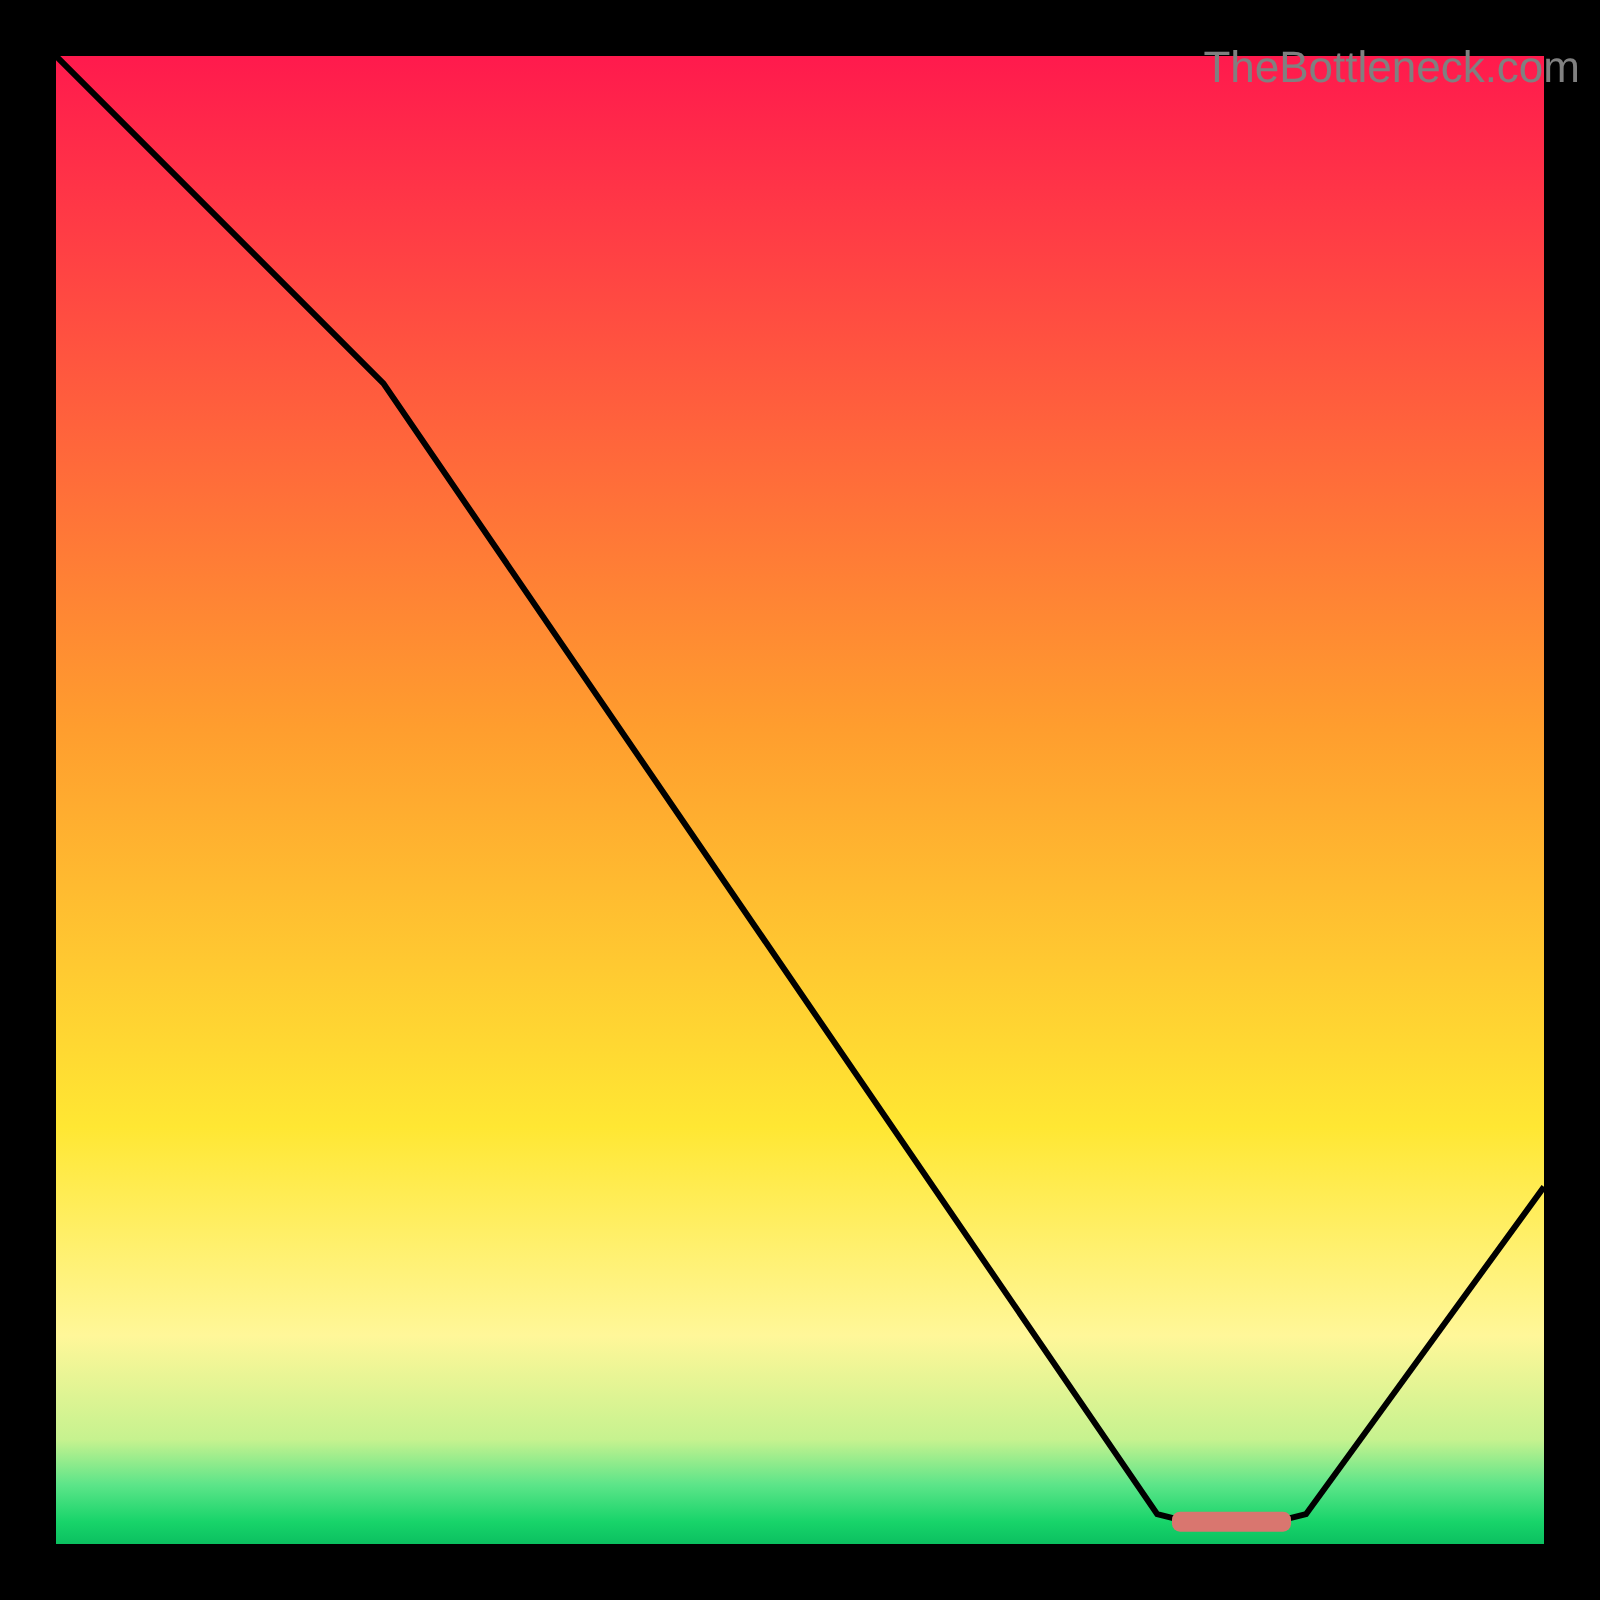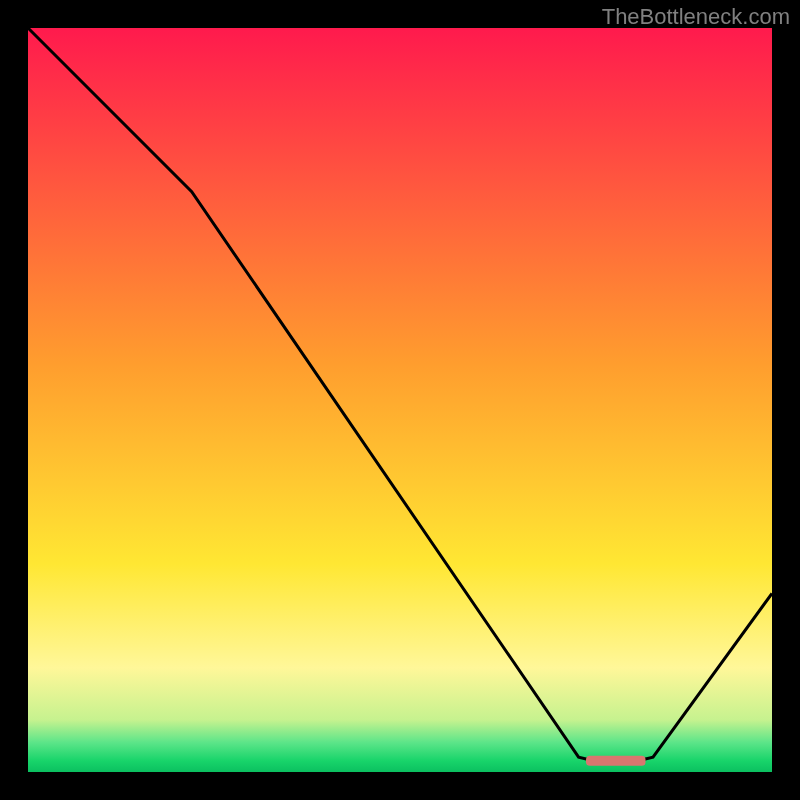--- a/index.html
+++ b/index.html
@@ -6,21 +6,21 @@
     margin: 0;
     padding: 0;
     width: 800px;
     height: 800px;
     background: #000;
     font-family: Arial, sans-serif;
     position: relative;
   }
   .watermark {
     position: absolute;
-    top: 4px;
+    top: 21px;
     right: 10px;
     color: #808080;
     font-size: 22px;
     font-weight: 500;
     z-index: 10;
   }
   .chart-container {
     position: absolute;
     top: 28px;
     left: 28px;

